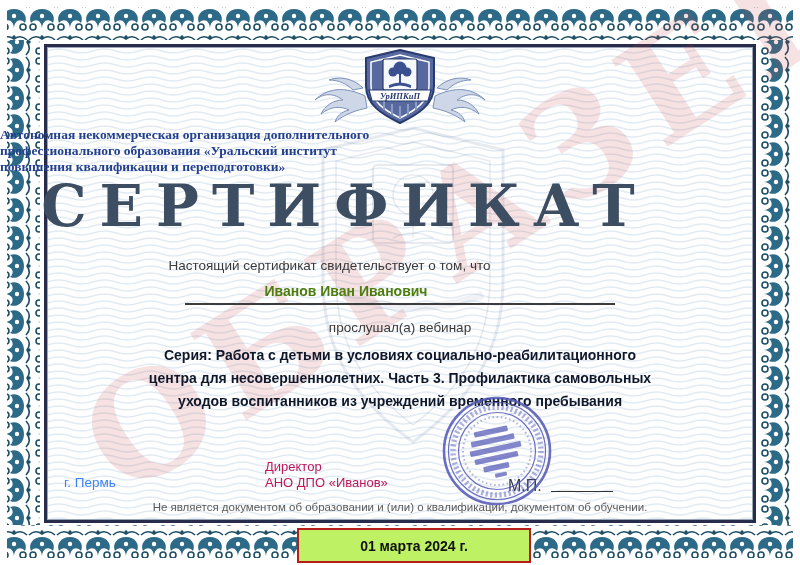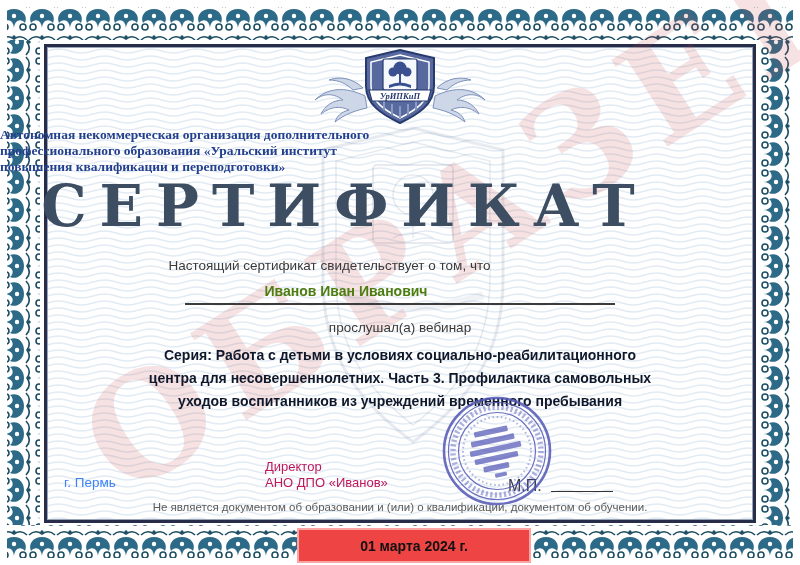--- a/index.html
+++ b/index.html
@@ -25,22 +25,22 @@
   .recipient{left:0;top:283px;width:692px;text-align:center;font-size:14px;font-weight:bold;color:#4d7c0f;}
   .underline{left:185px;top:303px;width:430px;border-top:2px solid #3c3c3c;height:0;}
   .action{left:0;top:320px;width:800px;text-align:center;font-size:13.5px;color:#3a3a3a;}
   .course{left:0;top:344px;width:800px;text-align:center;font-size:14px;font-weight:bold;
           line-height:23px;color:#0f172a;}
   .city{left:64px;top:475px;font-size:13.5px;color:#3b82f6;}
   .director{left:265px;top:459px;font-size:13px;line-height:15.5px;color:#be185d;}
   .mp{left:508px;top:477px;font-size:16px;color:#3a3a4a;}
   .sigline{left:551px;top:491px;width:62px;border-top:1.5px solid #333;height:0;}
   .disclaimer{left:0;top:501px;width:800px;text-align:center;font-size:11.5px;color:#5a5a5a;}
-  .datebox{left:297px;top:528px;width:230px;height:31px;background:#ef4444;
-           border:2px solid #fca5a5;z-index:4;display:flex;align-items:center;justify-content:center;
+  .datebox{left:297px;top:528px;width:230px;height:31px;background:#bef264;
+           border:2px solid #b91c1c;z-index:4;display:flex;align-items:center;justify-content:center;
            font-size:14px;font-weight:bold;color:#111;}
 
   .stamp{left:440px;top:394px;z-index:3;}
 
   .watermark{left:40px;top:190px;width:720px;text-align:center;z-index:2;
              font-family:"DejaVu Serif",serif;font-weight:bold;font-size:142px;line-height:1;
              letter-spacing:14px;color:rgba(197,77,77,0.16);
              transform:rotate(-33deg);transform-origin:50% 50%;white-space:nowrap;}
 </style>
 </head>

